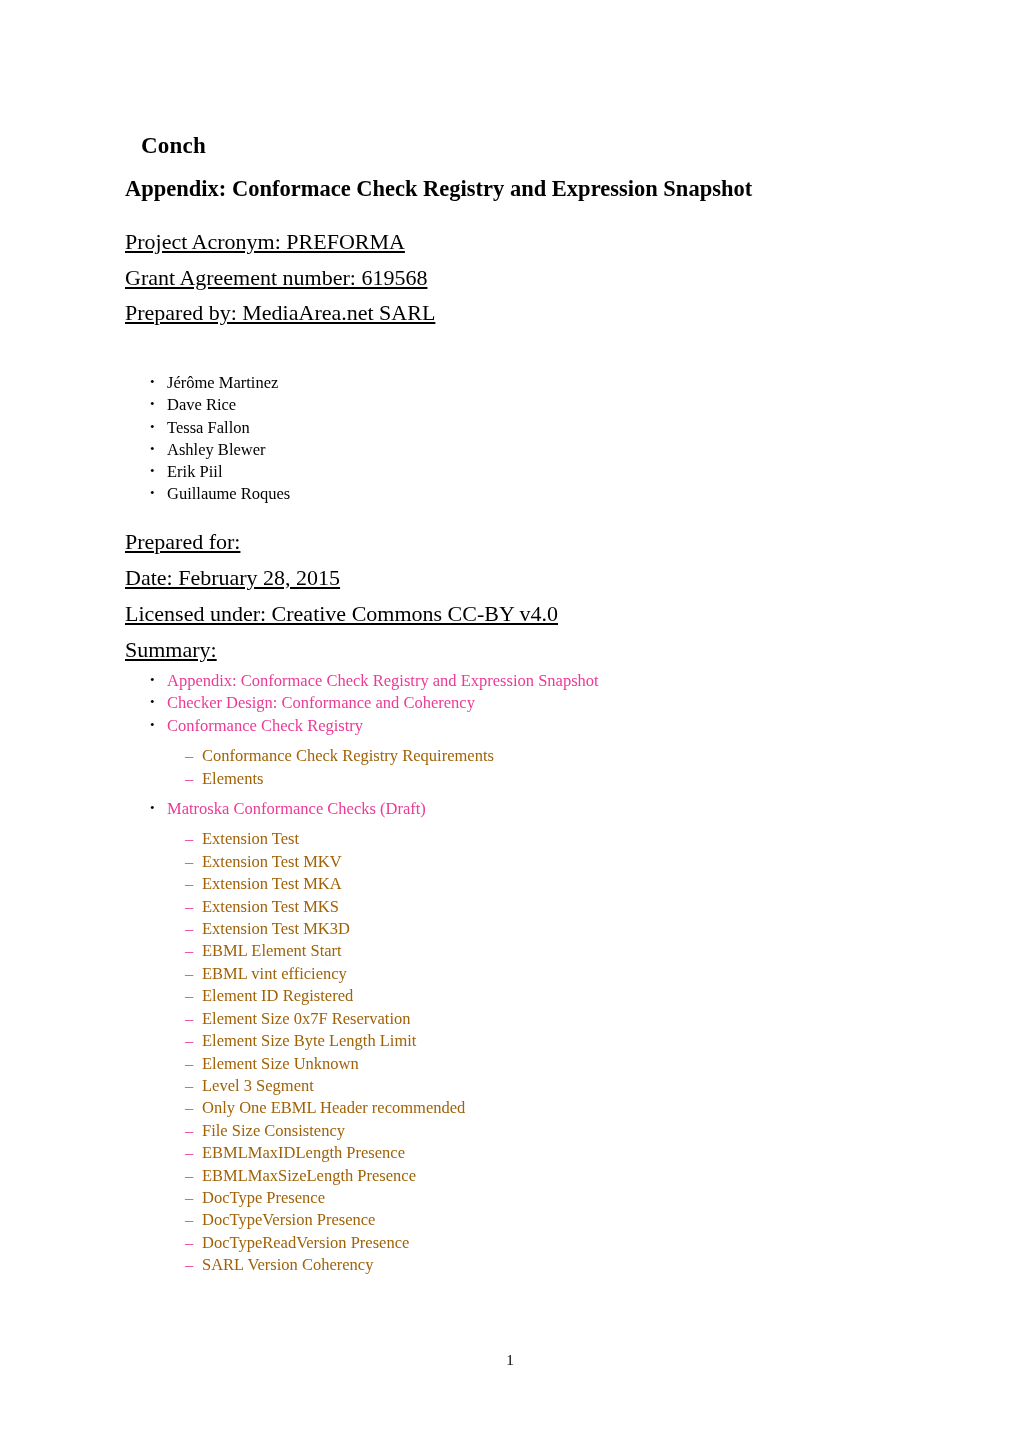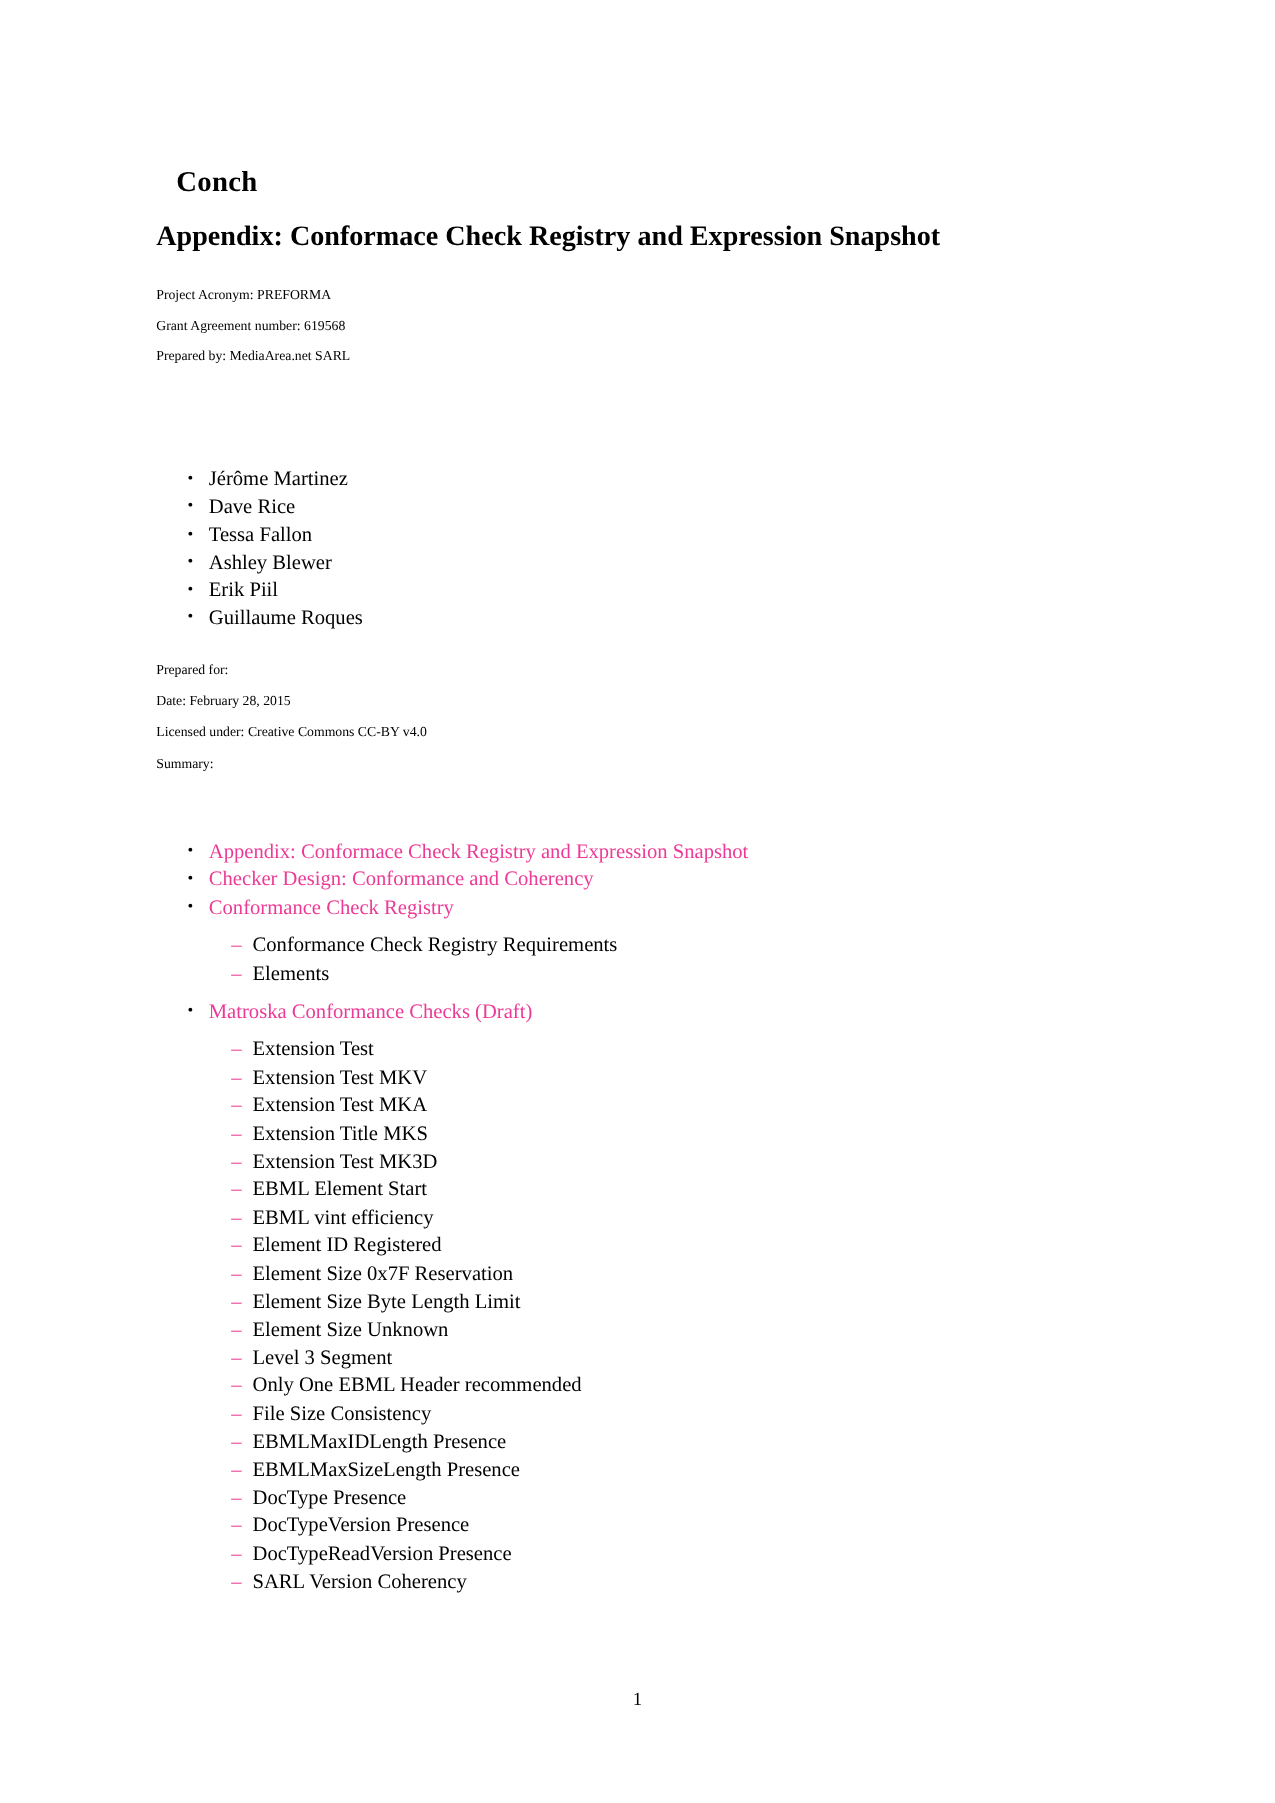--- a/index.html
+++ b/index.html
@@ -53,24 +53,25 @@
   }
 
   
   .meta-block {
     position: absolute;
     top: 231px;
     left: 0;
     width: 790px;
   }
   .meta-line {
-    font-size: 11px;
+    font-size: 22px;
     line-height: 1;
     margin: 0 0 13.5px 0;
     white-space: nowrap;
+    text-decoration: underline;
   }
 
   
   .authors {
     position: absolute;
     top: 372px;
     left: 0;
     width: 600px;
     list-style: none;
     margin: 0;
@@ -130,21 +131,21 @@
 
   .toc-sub {
     margin: 0;
     padding: 0;
   }
   .toc-sub.gap-top { margin-top: 8px; }
   .toc-sub.gap-bot { margin-bottom: 8px; }
 
   .toc-l2 {
     position: relative;
-    color: #000000;
+    color: #a16207;
     font-size: 16.5px;
     line-height: 22.4px;
     padding-left: 77px;
     white-space: nowrap;
   }
   .toc-l2::before {
     content: "\2013";
     position: absolute;
     left: 60px;
     top: 0;
@@ -205,21 +206,21 @@
         <div class="toc-l2">Conformance Check Registry Requirements</div>
         <div class="toc-l2">Elements</div>
       </div>
 
       <div class="toc-l1">Matroska Conformance Checks (Draft)</div>
 
       <div class="toc-sub gap-top">
         <div class="toc-l2">Extension Test</div>
         <div class="toc-l2">Extension Test MKV</div>
         <div class="toc-l2">Extension Test MKA</div>
-        <div class="toc-l2">Extension Title MKS</div>
+        <div class="toc-l2">Extension Test MKS</div>
         <div class="toc-l2">Extension Test MK3D</div>
         <div class="toc-l2">EBML Element Start</div>
         <div class="toc-l2">EBML vint efficiency</div>
         <div class="toc-l2">Element ID Registered</div>
         <div class="toc-l2">Element Size 0x7F Reservation</div>
         <div class="toc-l2">Element Size Byte Length Limit</div>
         <div class="toc-l2">Element Size Unknown</div>
         <div class="toc-l2">Level 3 Segment</div>
         <div class="toc-l2">Only One EBML Header recommended</div>
         <div class="toc-l2">File Size Consistency</div>

